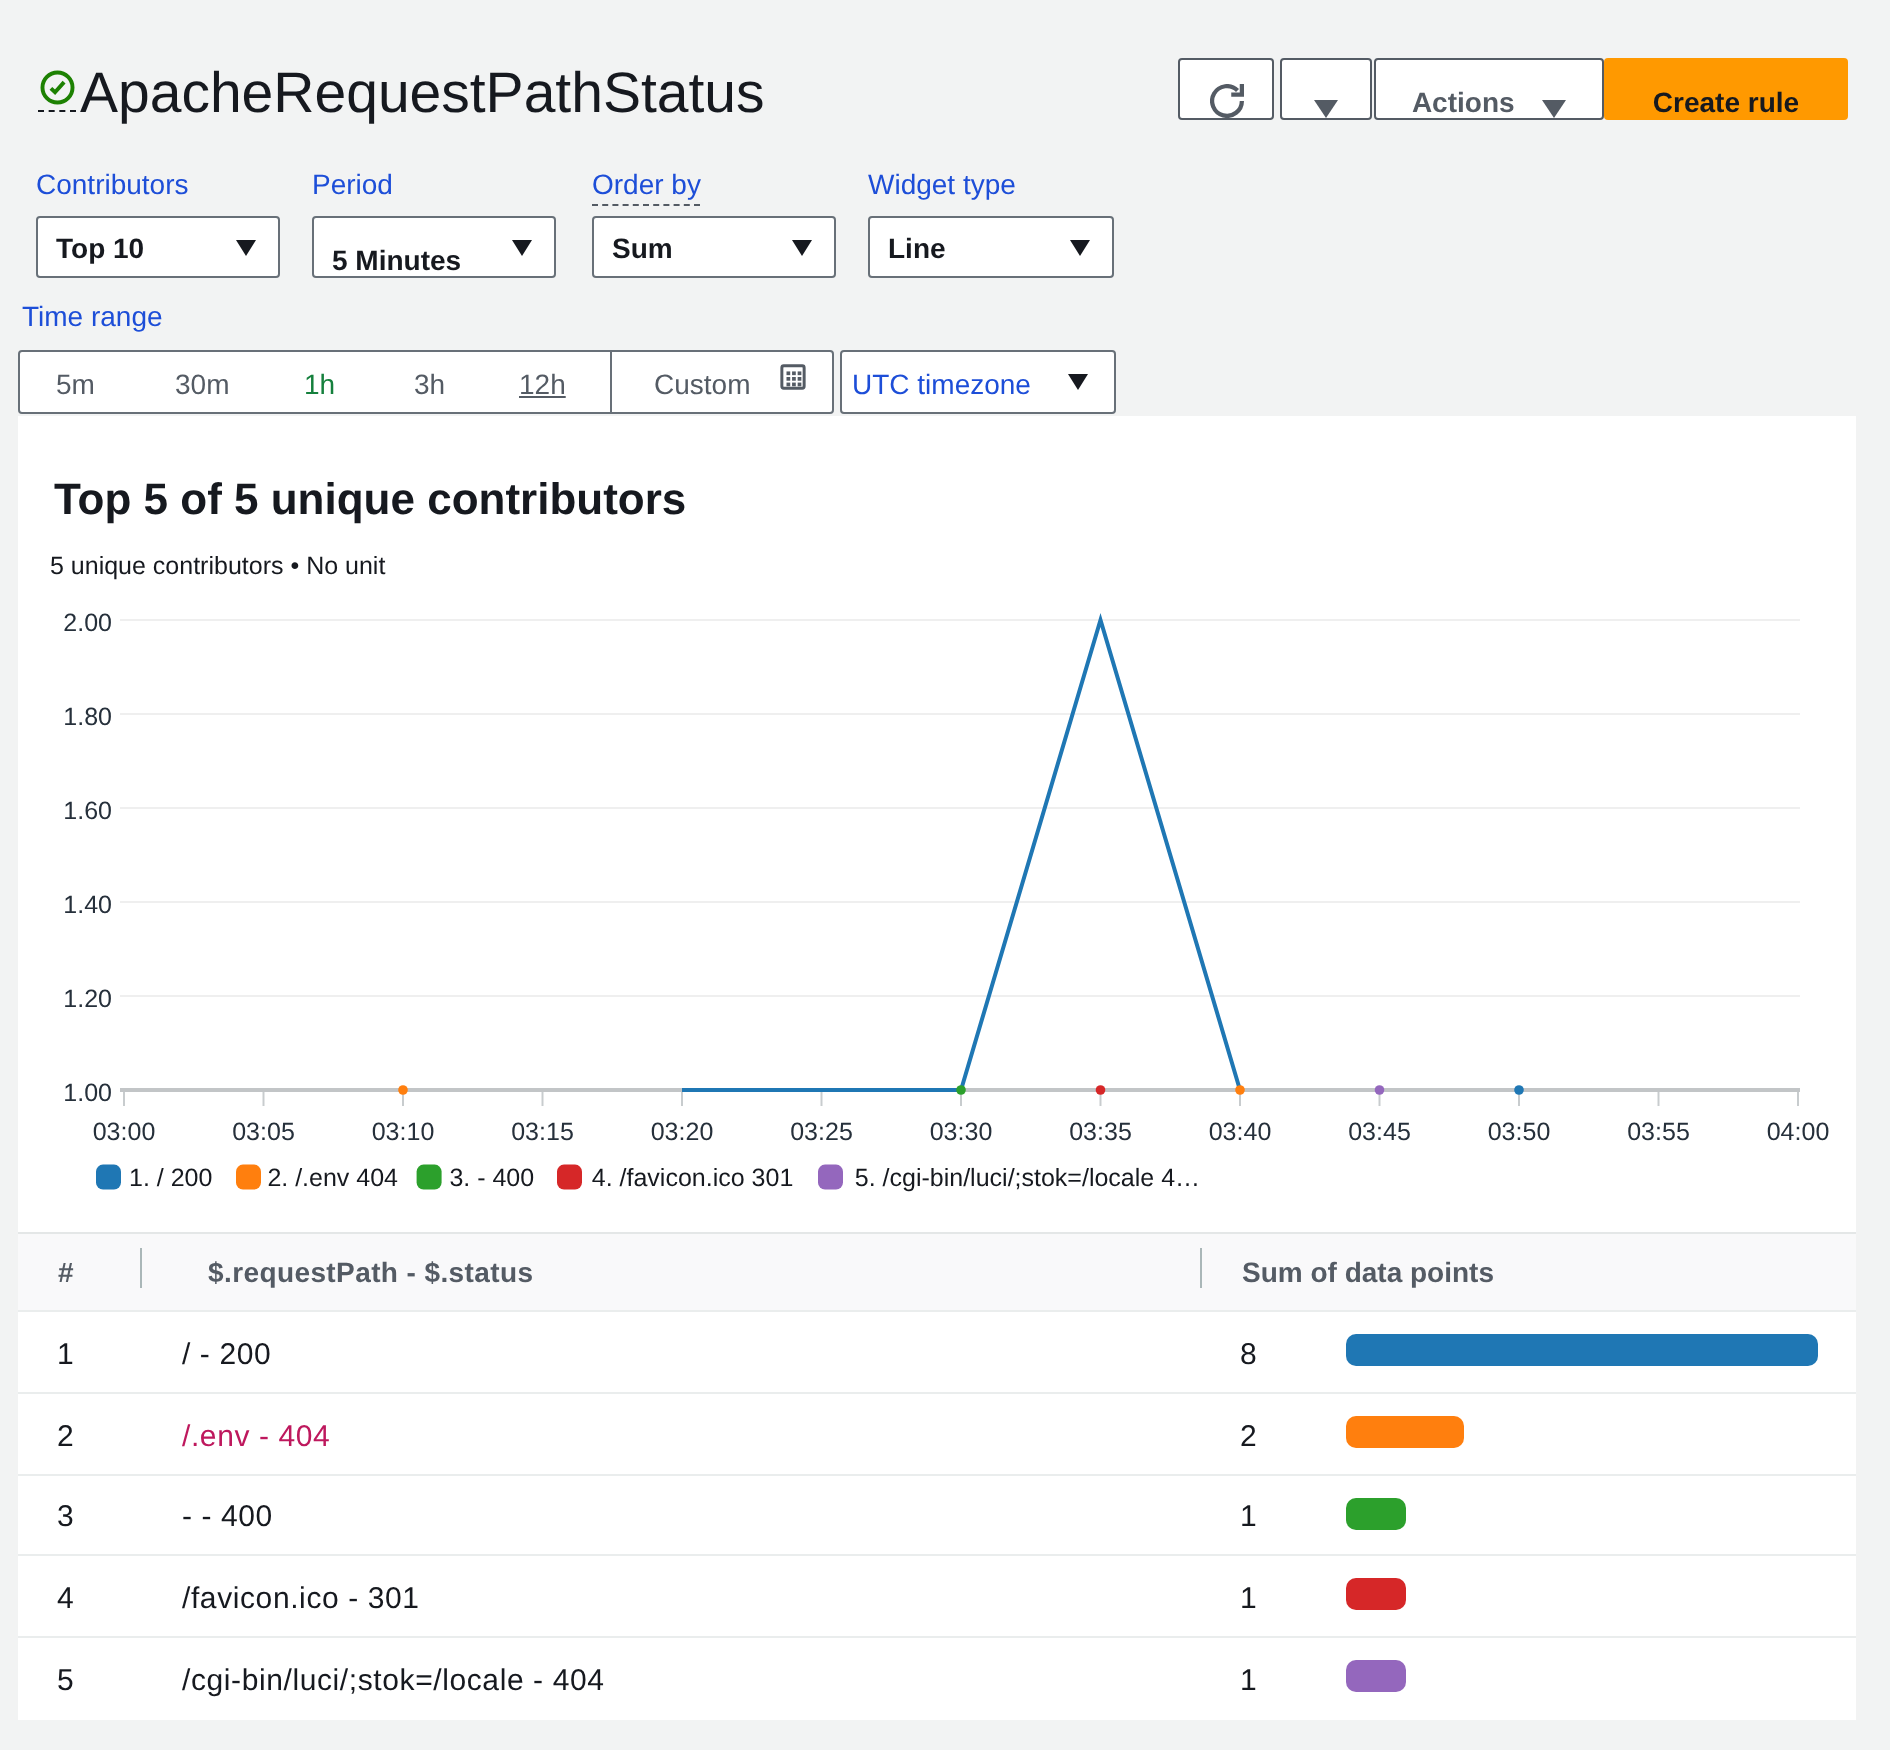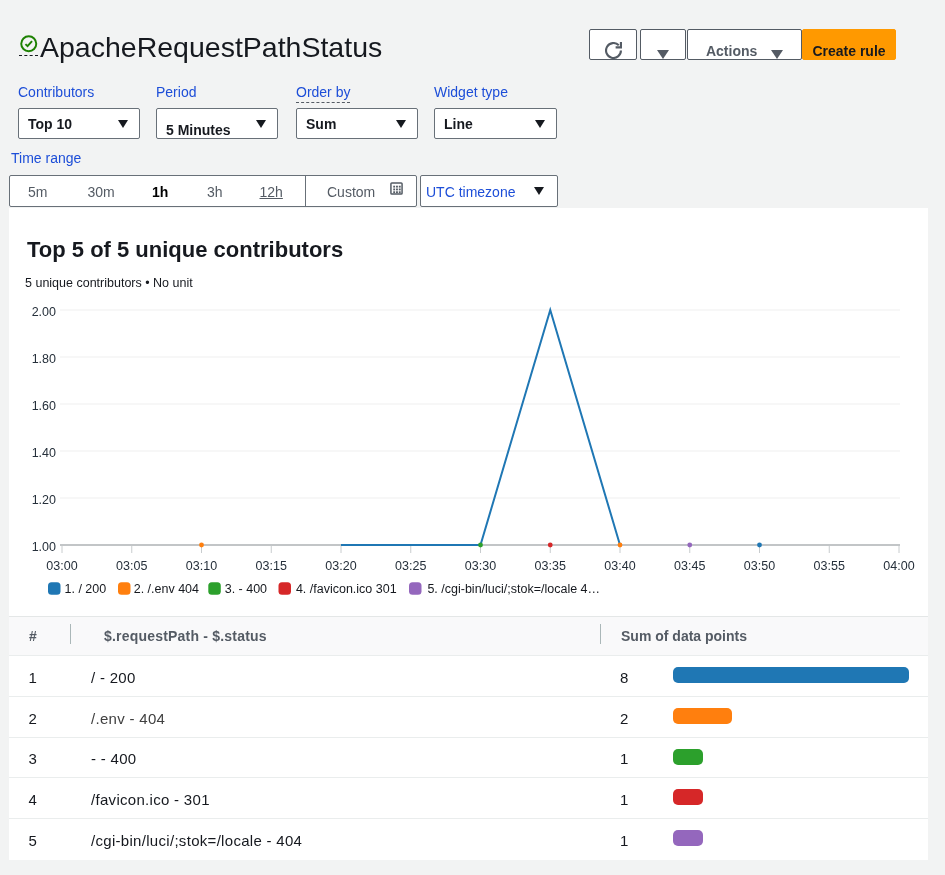--- a/index.html
+++ b/index.html
@@ -27,21 +27,21 @@
   <div class="btn" style="left:589px;top:29px;width:48px;">
     <svg width="17" height="17" viewBox="0 0 16 16">
       <path d="M15 8 A7 7 0 1 1 12.95 3.05" fill="none" stroke="#545b64" stroke-width="2"></path>
       <path d="M10 5 H15 V0" fill="none" stroke="#545b64" stroke-width="2"></path>
     </svg>
   </div>
   <div class="btn" style="left:640px;top:29px;width:46px;">
       <span class="caret2"></span>
     </div>
   <div class="btn" style="left:687px;top:29px;width:115px;">Actions&nbsp;&nbsp;<span class="caret2" style="margin-left:6px;"></span></div>
-  <div class="btn" style="left:802px;top:29px;width:94px;background:#ff9900;border-color:#ff9900;color:#16191f;">Create rule</div>
+  <div class="btn" style="left:802px;top:29px;width:122px;background:#ff9900;border-color:#ff9900;color:#16191f;">Create rule</div>
 
   <div class="lbl" style="left:18px;top:84px;">Contributors</div>
   <div class="lbl" style="left:156px;top:84px;">Period</div>
   <div class="lbl" style="left:296px;top:84px;border-bottom:1px dashed #545b64;padding-bottom:2px;">Order by</div>
   <div class="lbl" style="left:434px;top:84px;">Widget type</div>
 
   <div class="sel" style="left:18px;top:108px;">
       <span class="txt">Top 10</span>
       <span class="caret"></span>
     </div>
@@ -55,21 +55,21 @@
     </div>
   <div class="sel" style="left:434px;top:108px;width:123px;">
       <span class="txt">Line</span>
       <span class="caret"></span>
     </div>
 
   <div class="lbl" style="left:11px;top:150px;">Time range</div>
   <div class="abs" style="left:9px;top:175px;width:408px;height:32px;background:#fff;border:1px solid #687078;border-radius:2px;"></div>
   <div class="seg" style="left:28px;top:183.5px;">5m</div>
   <div class="seg" style="left:87.5px;top:183.5px;">30m</div>
-  <div class="seg" style="left:152px;top:183.5px;color:#000000;font-weight:700;">1h</div>
+  <div class="seg" style="left:152px;top:183.5px;color:#15803d;font-weight:400;">1h</div>
   <div class="seg" style="left:207px;top:183.5px;">3h</div>
   <div class="seg" style="left:259.5px;top:183.5px;text-decoration:underline;">12h</div>
   <div class="abs" style="left:305px;top:176px;width:1px;height:30px;background:#687078;"></div>
   <div class="seg" style="left:327px;top:183.5px;">Custom</div>
   <svg class="abs" style="left:390px;top:182px;" width="13" height="13" viewBox="0 0 14 14">
     <rect x="1" y="1" width="12" height="12" rx="1" fill="none" stroke="#545b64" stroke-width="1.6"></rect>
     <rect x="3.5" y="4" width="2" height="2" fill="#545b64"></rect>
       <rect x="6.5" y="4" width="2" height="2" fill="#545b64"></rect>
       <rect x="9.5" y="4" width="2" height="2" fill="#545b64"></rect>
     <rect x="3.5" y="7" width="2" height="2" fill="#545b64"></rect>
@@ -175,21 +175,21 @@
   <div class="abs" style="left:9px;top:736.5px;width:919px;height:1px;background:#eaeded;"></div>
   <div class="abs" style="left:9px;top:777px;width:919px;height:1px;background:#eaeded;"></div>
   <div class="abs" style="left:9px;top:817.5px;width:919px;height:1px;background:#eaeded;"></div>
 
   <div class="abs" style="left:28.5px;top:669px;font-size:15px;letter-spacing:0.3px;color:#16191f;">1</div>
   <div class="abs" style="left:91px;top:669px;font-size:15px;letter-spacing:0.3px;color:#16191f;">/ - 200</div>
   <div class="abs" style="left:620px;top:669px;font-size:15px;letter-spacing:0.3px;color:#16191f;">8</div>
   <div class="abs" style="left:673px;top:667px;width:236px;height:16px;border-radius:5px;background:#1f77b4;"></div>
 
   <div class="abs" style="left:28.5px;top:709.5px;font-size:15px;letter-spacing:0.3px;color:#16191f;">2</div>
-  <div class="abs" style="left:91px;top:709.5px;font-size:15px;letter-spacing:0.3px;color:#404040;">/.env - 404</div>
+  <div class="abs" style="left:91px;top:709.5px;font-size:15px;letter-spacing:0.3px;color:#be185d;">/.env - 404</div>
   <div class="abs" style="left:620px;top:709.5px;font-size:15px;letter-spacing:0.3px;color:#16191f;">2</div>
   <div class="abs" style="left:673px;top:707.8px;width:59px;height:16px;border-radius:5px;background:#ff7f0e;"></div>
 
   <div class="abs" style="left:28.5px;top:750px;font-size:15px;letter-spacing:0.3px;color:#16191f;">3</div>
   <div class="abs" style="left:91px;top:750px;font-size:15px;letter-spacing:0.3px;color:#16191f;">- - 400</div>
   <div class="abs" style="left:620px;top:750px;font-size:15px;letter-spacing:0.3px;color:#16191f;">1</div>
   <div class="abs" style="left:673px;top:748.5px;width:30px;height:16px;border-radius:5px;background:#2ca02c;"></div>
 
   <div class="abs" style="left:28.5px;top:790.5px;font-size:15px;letter-spacing:0.3px;color:#16191f;">4</div>
   <div class="abs" style="left:91px;top:790.5px;font-size:15px;letter-spacing:0.3px;color:#16191f;">/favicon.ico - 301</div>

